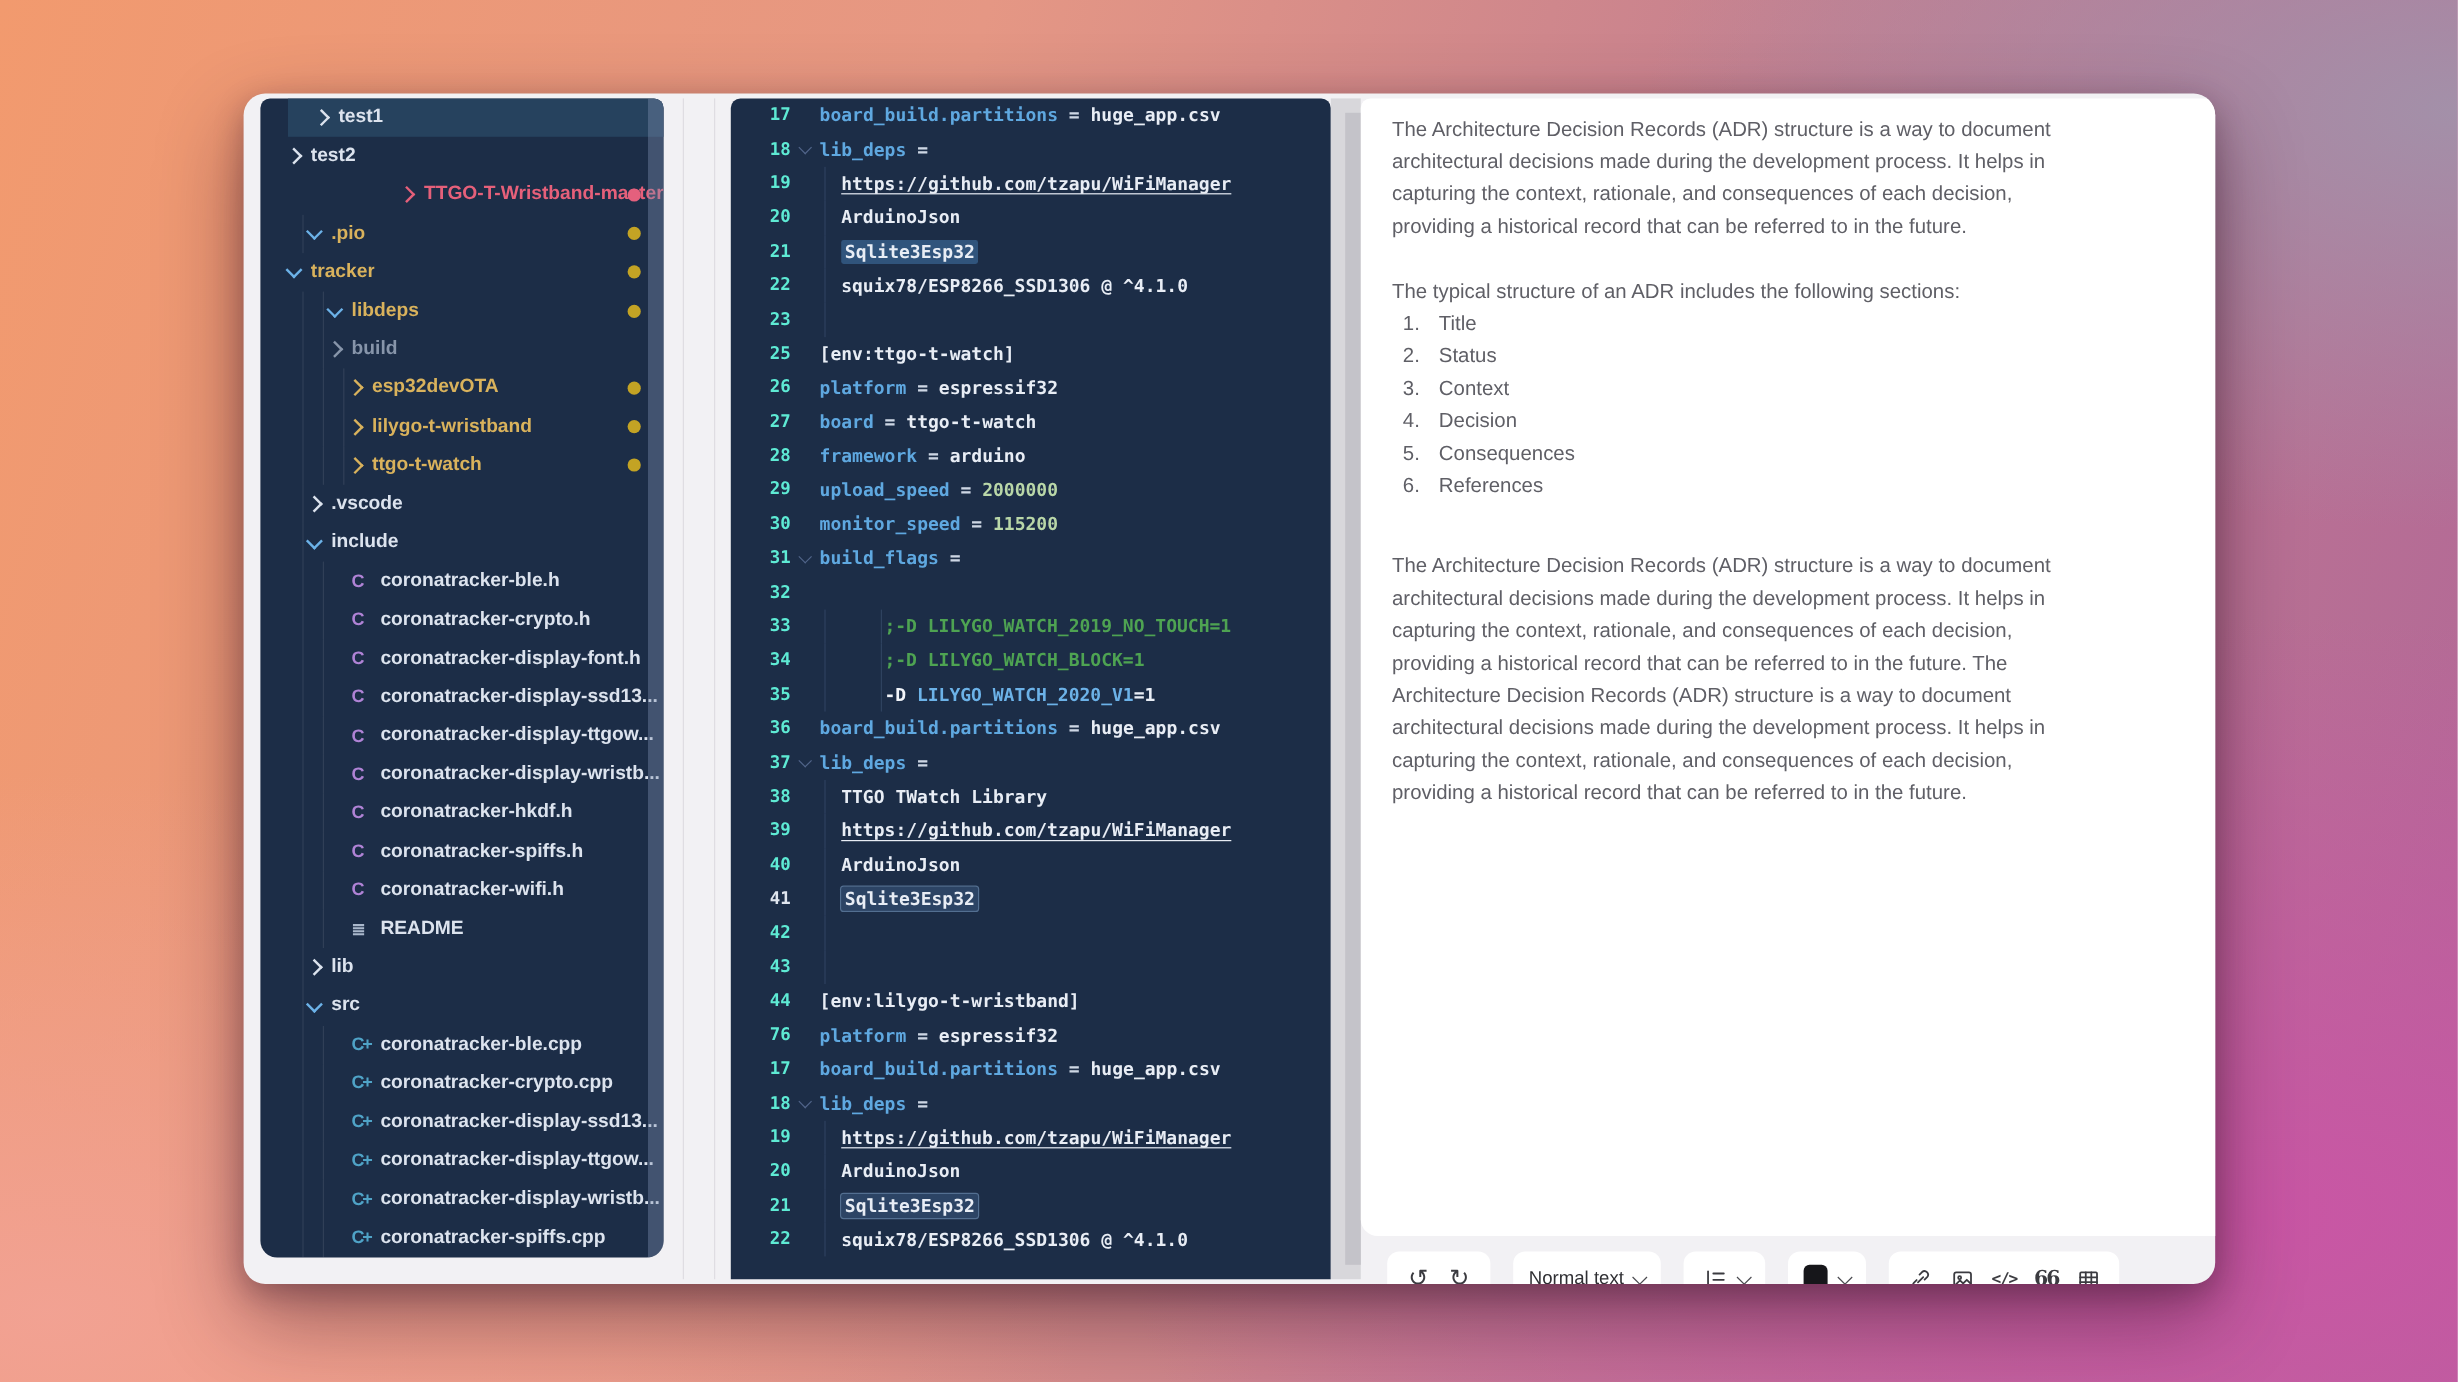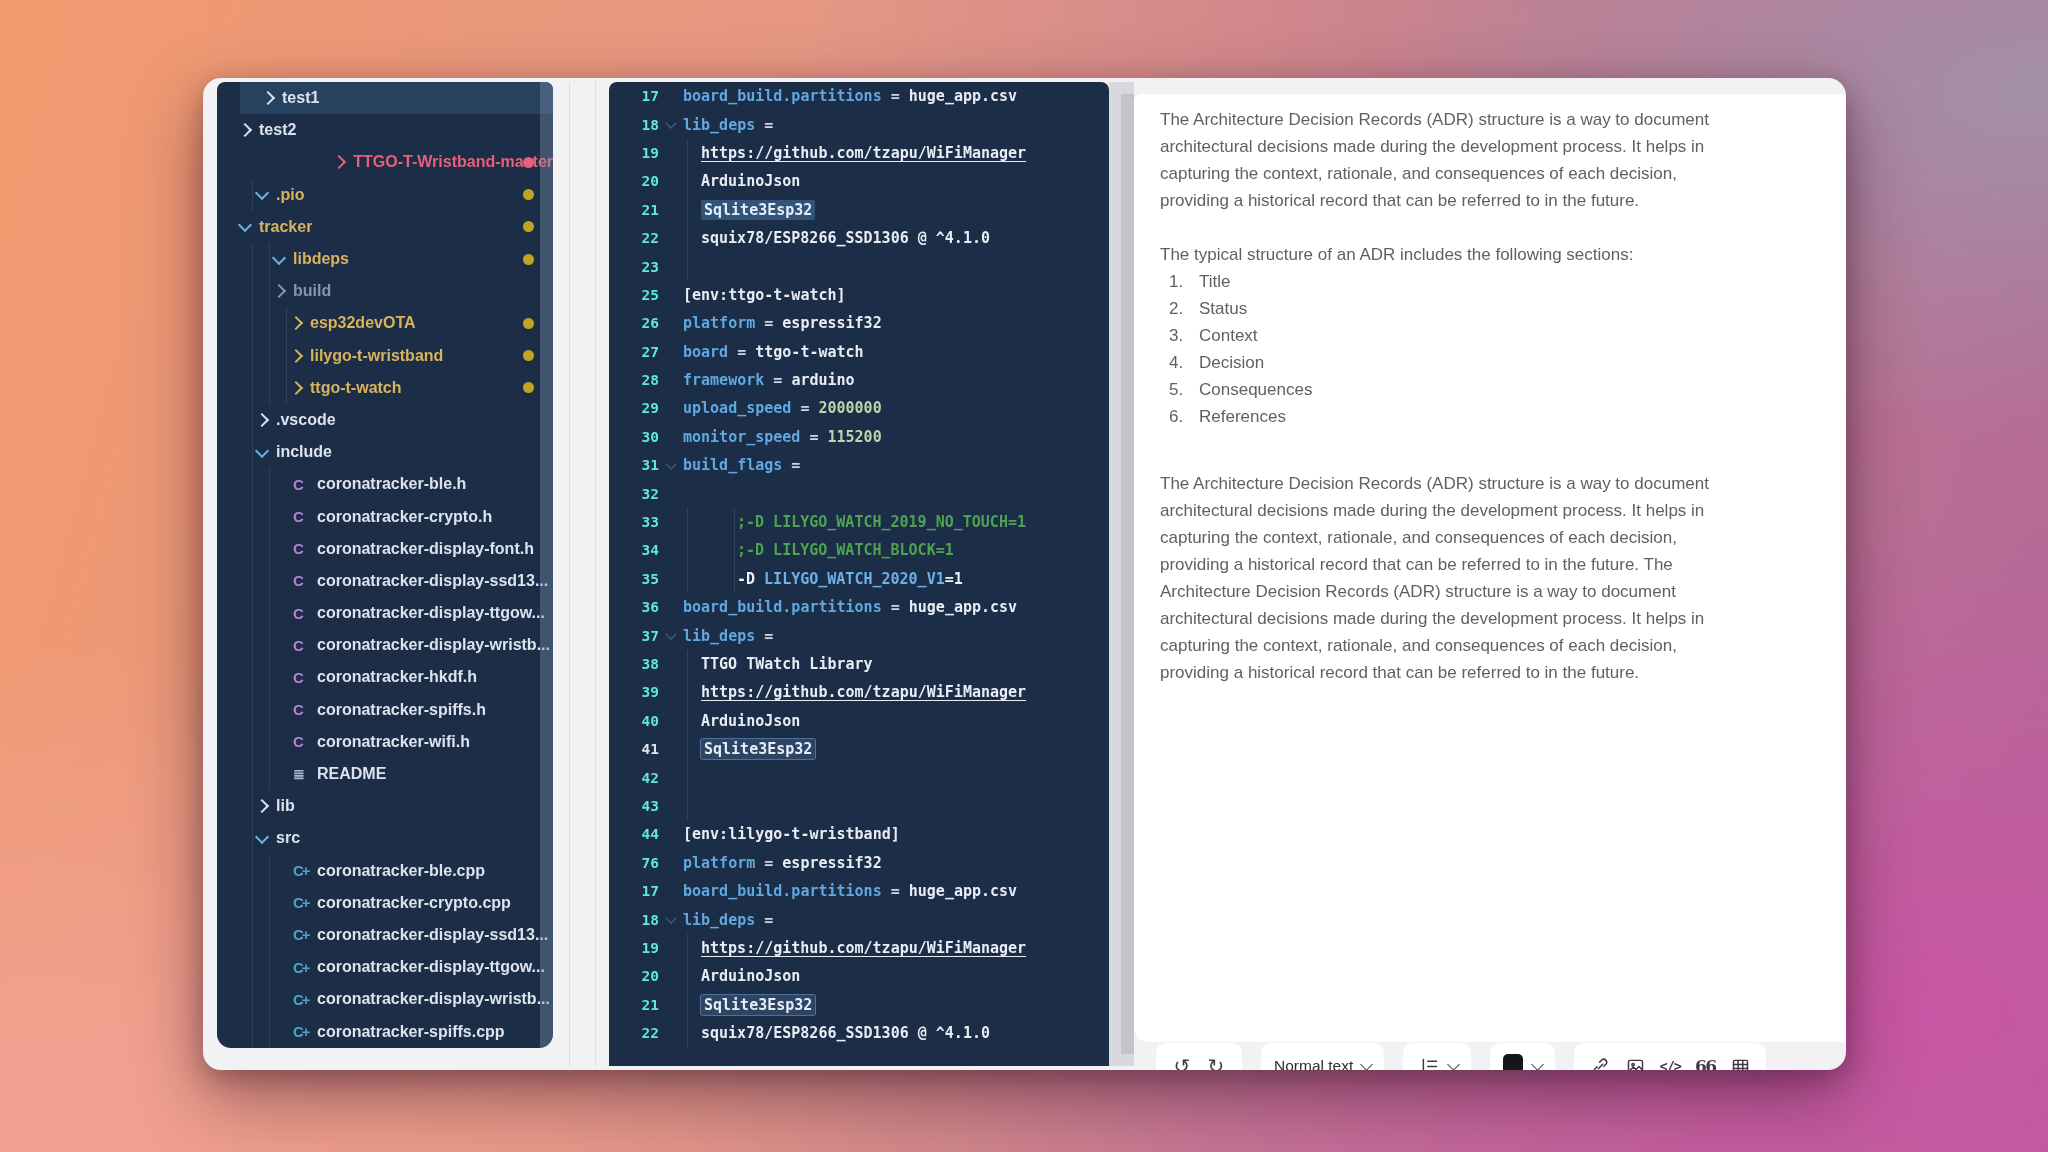--- a/index.html
+++ b/index.html
@@ -62,21 +62,21 @@
   .k{color:#5fa8e0;} .o{color:#cdd6e4;} .v{color:#e8edf5;}
   .u{color:#e8edf5;text-decoration:underline;text-underline-offset:3px;}
   .c{color:#4ea352;} .n{color:#b9d7a8;} .d{color:#6cb2e8;} .b{color:#f2f5fa;font-weight:800;}
   .vs{color:#e8edf5;background:#30547c;border-radius:2px;padding:1px 3px;}
   .vw{color:#e8edf5;background:rgba(86,128,178,.28);box-shadow:0 0 0 1px rgba(130,165,205,.55);border-radius:2px;padding:1px 3px;}
   
   .docstrip{position:absolute;left:906px;top:4px;width:25px;height:984px;background:#d8d7db;}
   .docthumb{position:absolute;left:12px;top:12px;width:13px;height:960px;background:#c4c3c9;}
   .docwrap{position:absolute;left:931px;top:4px;width:699px;height:984px;}
   .doccard{
-    position:absolute;left:0;top:12px;width:769px;height:948px;background:#ffffff;
+    position:absolute;left:0;top:0;width:769px;height:948px;background:#ffffff;
     border-radius:8px 8px 14px 14px;overflow:hidden;
   }
   .docgutter{position:absolute;right:10px;top:0;width:16px;height:100%;background:#ececef;}
   .doctext{
     position:absolute;left:26px;top:12px;right:40px;
     color:#5f5f66;font-size:17px;line-height:27px;
   }
   .para{white-space:pre-line;}
   .docspace{height:27px;}
   .dlist{margin:0;}

